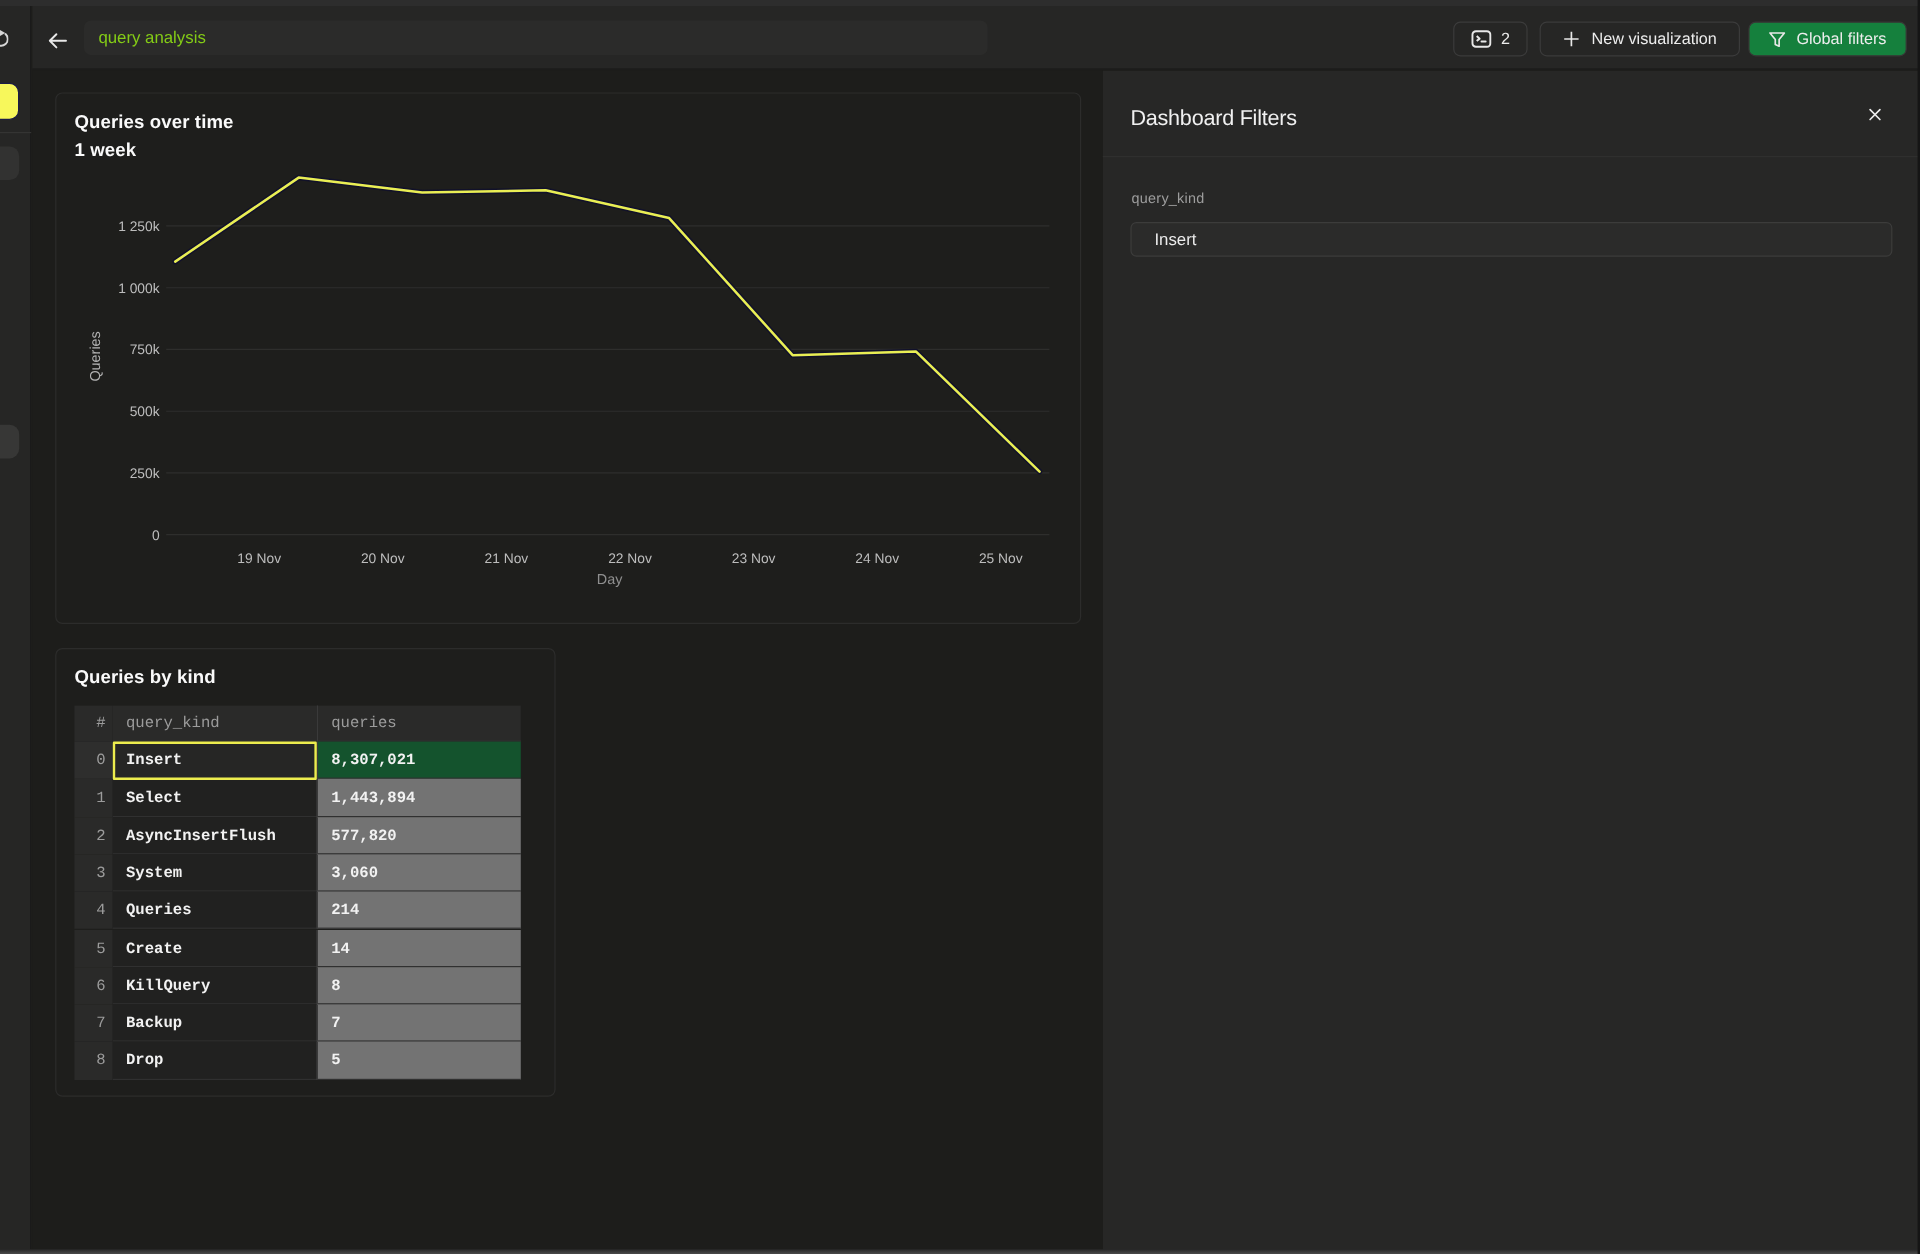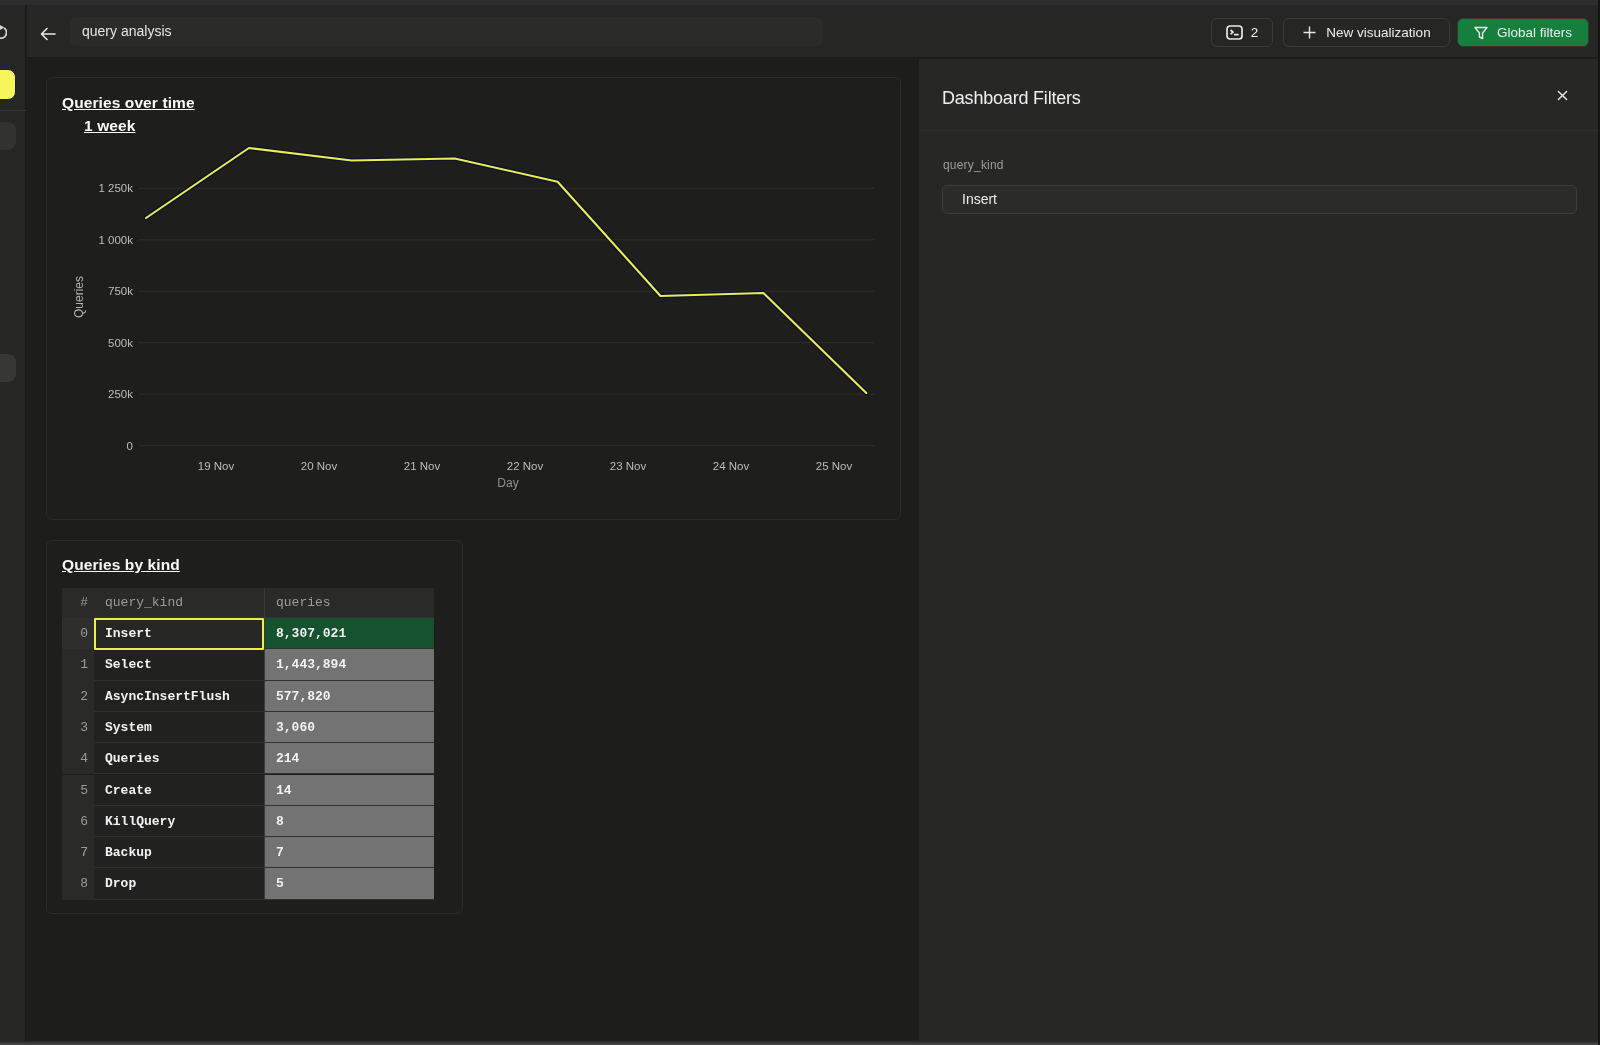--- a/index.html
+++ b/index.html
@@ -13,21 +13,21 @@
   
   #sidebar { left:0; top:5px; width:26px; height:1040px; background:#262625; border-right:1px solid #1a1a1a; }
   .sbtn { position:absolute; left:-19px; width:35px; border-radius:8px; }
   #sb-yellow { top:64px; height:31px; background:#f7f75b; border:1.5px solid #1c1c45; }
   #sb-grey1 { top:117px; height:28px; background:#323231; }
   #sb-grey2 { top:349px; height:28px; background:#373736; }
 
   
   #header { left:27px; top:5px; width:1573px; height:53px; background:#262625; border-bottom:1px solid #1a1a1a; }
   #titleinput { left:43px; top:12px; width:753px; height:29px; background:#2b2b2a; border-radius:6px;
-     color:#e5e5e5; font-size:14px; line-height:29px; padding-left:12px; }
+     color:#84cc16; font-size:14px; line-height:29px; padding-left:12px; }
   .hbtn { position:absolute; top:13px; height:29px; border-radius:6px; border:1px solid #3b3b3b;
      color:#ededed; font-size:13.5px; display:flex; align-items:center; justify-content:center; }
   #btn-sql { left:1184px; width:62px; }
   #btn-new { left:1256px; width:167px; }
   #btn-glob { left:1430px; width:132px; background:#15803d; border-color:#373736; }
 
   
   #main { left:27px; top:59px; width:892px; height:986px; background:#1d1d1b; }
 
   
@@ -36,21 +36,21 @@
   #panel-x { left:1556px; top:89px; width:13px; height:13px; color:#e8e8e8; font-size:13px; }
   #panel-div { left:919px; top:130px; width:681px; height:1px; background:#2f2f2e; }
   #qk-label { left:943px; top:158px; color:#9d9d9d; font-size:12px; font-weight:500; letter-spacing:.2px; }
   #qk-input { left:942px; top:185px; width:635px; height:29px; background:#2b2b2a; border:1px solid #3c3c3b;
      border-radius:5px; color:#ececec; font-size:14px; line-height:27px; padding-left:19px; }
 
   
   .card { position:absolute; background:#1e1e1c; border:1px solid #2c2c2b; border-radius:6px; }
   #card-chart { left:46px; top:77px; width:855px; height:443px; }
   #card-table { left:46px; top:540px; width:417px; height:374px; }
-  .ctitle { position:absolute; color:#fafafa; font-size:15.5px; font-weight:700; letter-spacing:.1px;text-decoration:underline; }
+  .ctitle { position:absolute; color:#fafafa; font-size:15.5px; font-weight:700; letter-spacing:.1px; }
 
   
   #tbl { left:62px; top:588px; font-family:"Liberation Mono", monospace; font-size:13px; }
   .trow { position:absolute; left:0; height:31px; }
   .c-idx { position:absolute; left:0; top:0; width:32px; height:100%; background:#2a2a29; color:#9c9c9c;
       text-align:right; padding-right:6px; line-height:31px; }
   .c-kind { position:absolute; left:32px; top:0; width:170px; height:100%; background:#212120; color:#f2f2f2;
       font-weight:700; line-height:31px; padding-left:11px; border-bottom:1px solid #303030; }
   .c-q { position:absolute; left:202px; top:0; width:170px; height:100%; background:#737373; color:#f2f2f2;
       font-weight:700; line-height:31px; padding-left:11px; border-left:1px solid #3a3a3a; border-bottom:1px solid #303030; }
@@ -103,21 +103,21 @@
 <div id="panel-div" class="abs"></div>
 <div id="panel-h" class="abs">Dashboard Filters</div>
 <svg id="panel-x" class="abs" viewBox="0 0 13 13" stroke="#ececec" stroke-width="1.4" stroke-linecap="round">
   <path d="M2.4 2.4 L10.6 10.6 M10.6 2.4 L2.4 10.6"></path>
 </svg>
 <div id="qk-label" class="abs">query_kind</div>
 <div id="qk-input" class="abs">Insert</div>
 
 <div id="card-chart" class="card"></div>
 <div class="ctitle" style="left:62px; top:94px;">Queries over time</div>
-<div class="ctitle" style="left:62px; top:117px;margin-left:22px;">1 week</div>
+<div class="ctitle" style="left:62px; top:117px;">1 week</div>
 <svg class="abs" style="left:46px; top:77px;" width="855" height="443" viewBox="0 0 855 443">
 
   <g stroke="#2e2e2c" stroke-width="1">
     <line x1="92.5" y1="111.3" x2="828.5" y2="111.3"></line>
     <line x1="92.5" y1="162.8" x2="828.5" y2="162.8"></line>
     <line x1="92.5" y1="214.2" x2="828.5" y2="214.2"></line>
     <line x1="92.5" y1="265.7" x2="828.5" y2="265.7"></line>
     <line x1="92.5" y1="317.1" x2="828.5" y2="317.1"></line>
     <line x1="92.5" y1="368.6" x2="828.5" y2="368.6"></line>
   </g>

